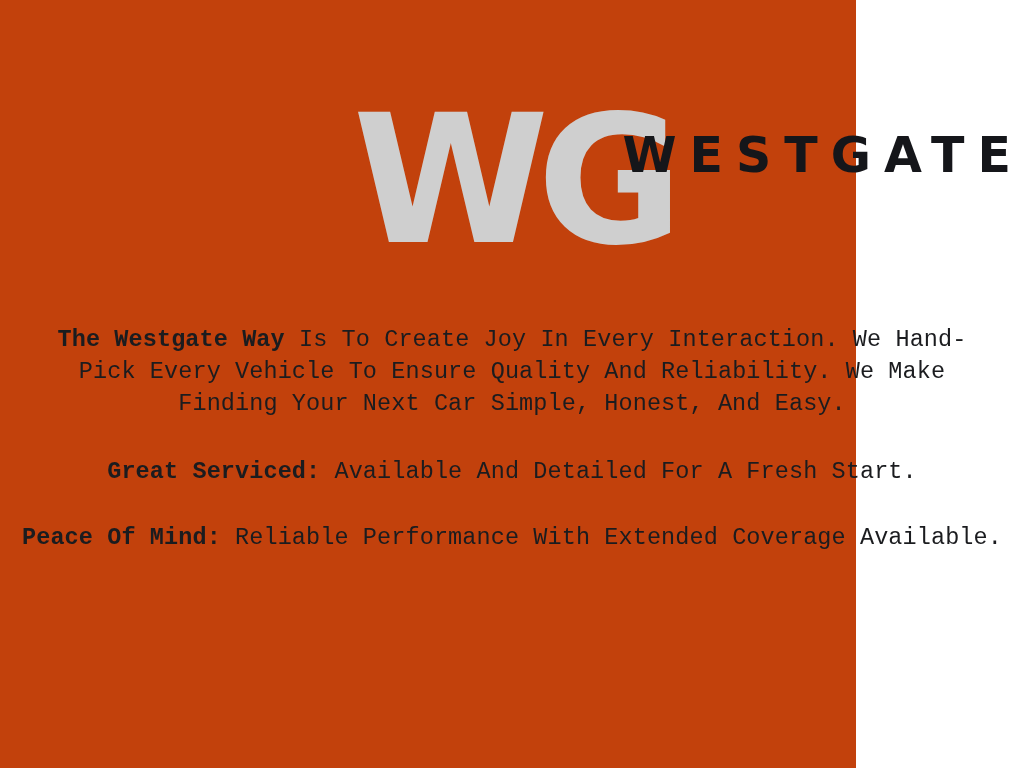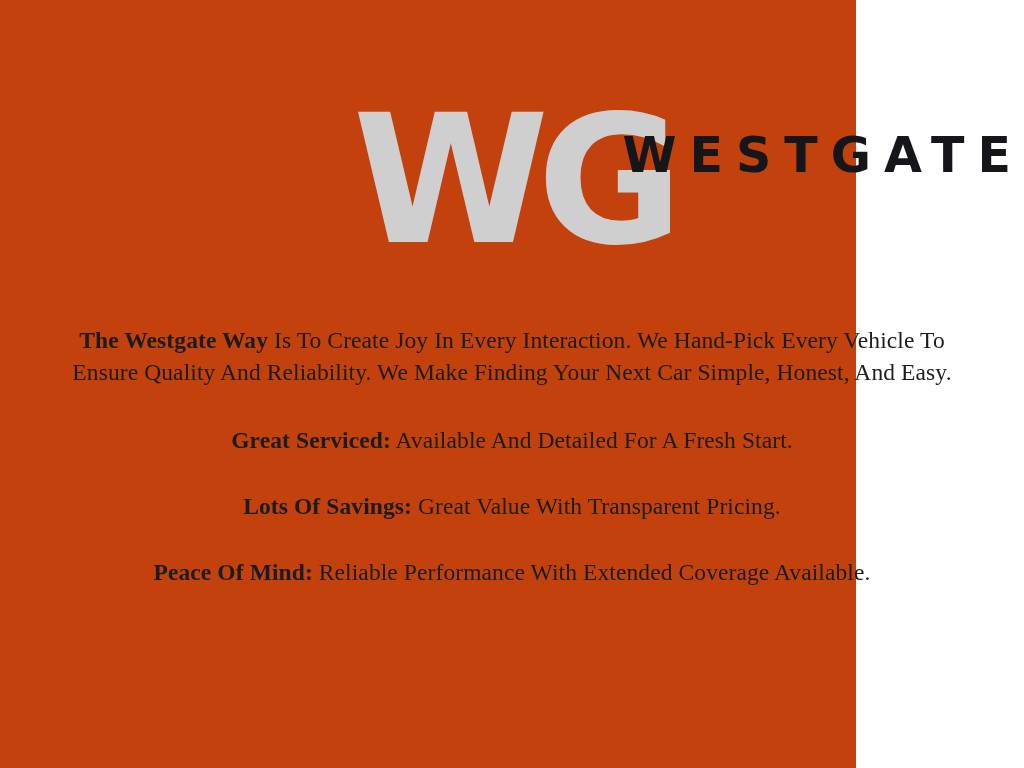--- a/index.html
+++ b/index.html
@@ -81,21 +81,21 @@
   
   .copy {
     position: absolute;
     left: 0;
     top: 324px;
     width: 1024px;
     text-align: center;
   }
 
   .para {
-    font-family: Liberation Serif, serif;
+    font-family: Liberation Mono, monospace;
     font-size: 23.5px;
     line-height: 32px;
     color: #1b1c1f;
     letter-spacing: 0.1px;
     margin: 0 auto;
   }
 
   .para.intro {
     width: 930px;
   }
@@ -124,19 +124,18 @@
       <div class="logo-line1">WESTGATE</div>
     </div>
   </div>
 
   <div class="copy">
 
     <p class="para intro"><span class="lead">The Westgate Way</span><span> Is To Create Joy In Every Interaction. We Hand-Pick Every Vehicle To Ensure Quality And Reliability. We Make Finding Your Next Car Simple, Honest, And Easy.</span></p>
 
     <p class="para item first"><span class="lead">Great Serviced:</span><span> Available And Detailed For A Fresh Start.</span></p>
 
-    <p class="para item"><span class="lead">Lots Of Savings:</span><span> Great Value With Transparent Pricing.</span></p>
 
     <p class="para item"><span class="lead">Peace Of Mind:</span><span> Reliable Performance With Extended Coverage Available.</span></p>
 
   </div>
 
 </div>
 
 </body></html>

